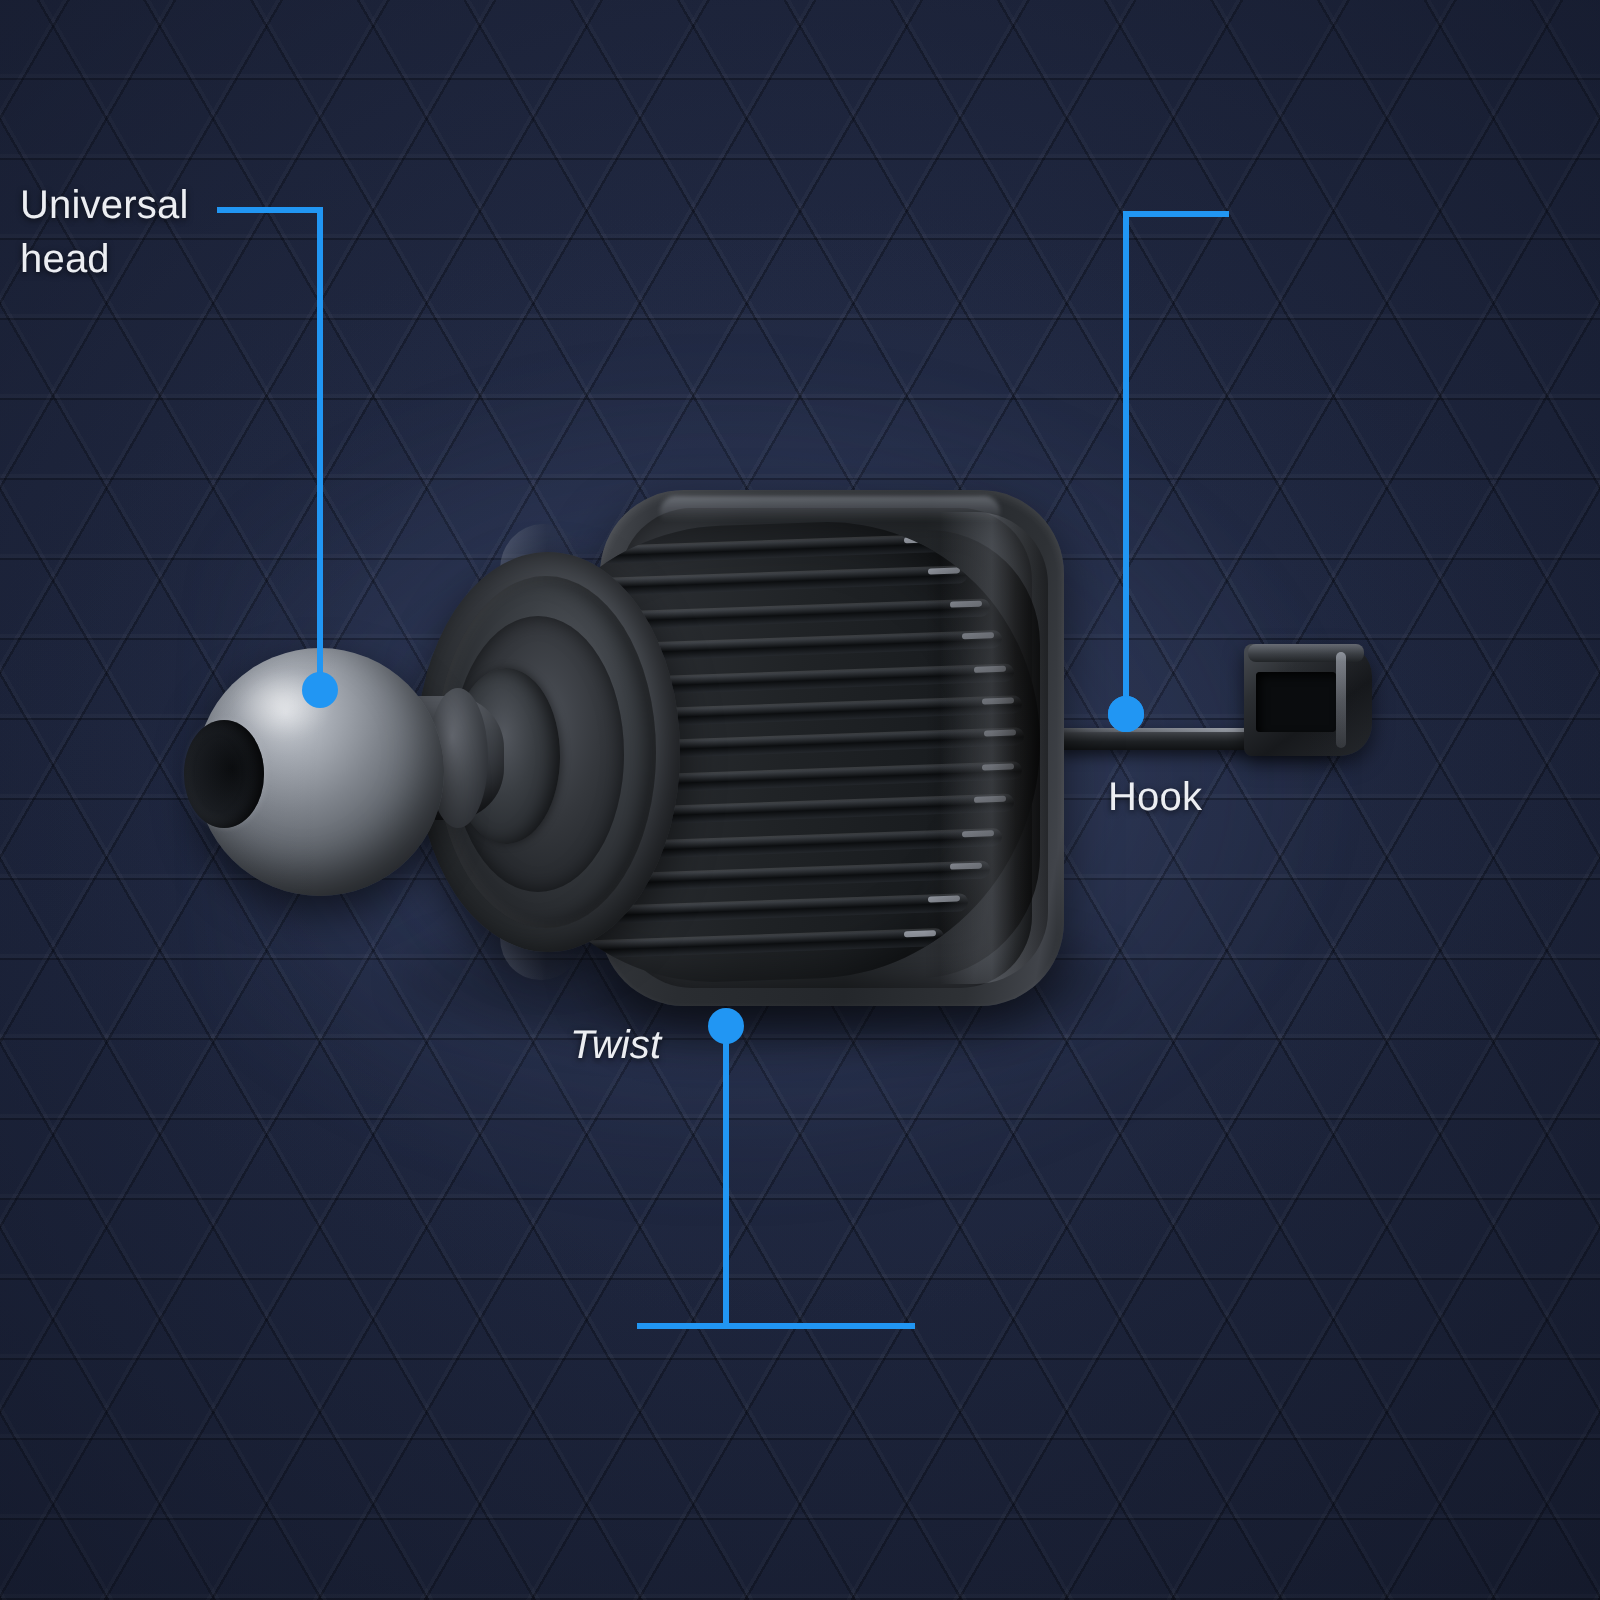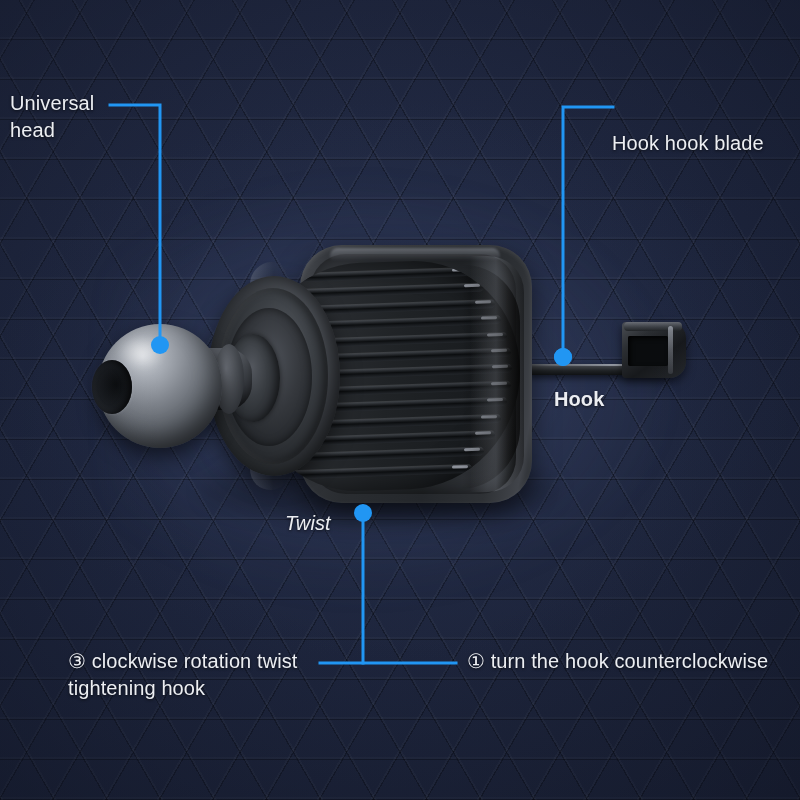--- a/index.html
+++ b/index.html
@@ -211,21 +211,21 @@
     color:#eceef2;
     font-size:20px;
     line-height:27px;
     white-space:pre-line;
     letter-spacing:0.1px;
     text-shadow:0 1px 3px rgba(0,0,0,0.65);
   }
   .lbl-universal{left:10px;top:90px;}
   .lbl-insert{left:612px;top:92px;}
   .lbl-hookblade{left:612px;top:130px;}
-  .lbl-hook{left:554px;top:386px;font-weight:bold;}
+  .lbl-hook{left:554px;top:386px;}
   .lbl-twist{left:285px;top:510px;font-style:italic;}
   .lbl-step3{left:68px;top:648px;}
   .lbl-step1{left:467px;top:648px;}
 </style>
 </head>
 <body>
 
 <div id="stage">
 
   <div class="bg-pattern"></div>
@@ -295,25 +295,21 @@
           <circle cx="563" cy="357" r="9" fill="#2196f3"></circle>
           <circle cx="563" cy="357" r="9" fill="#2196f3"></circle>
           <circle cx="363" cy="513" r="9" fill="#2196f3"></circle>
         </g>
     </svg>
 
     <div class="label lbl-universal">Universal
 head</div>
 
 
-    <div class="label lbl-hookblade">Hook hook blade</div>
 
     <div class="label lbl-hook">Hook</div>
 
     <div class="label lbl-twist">Twist</div>
 
-    <div class="label lbl-step3">③ clockwise rotation twist
-tightening hook</div>
-
-    <div class="label lbl-step1">① turn the hook counterclockwise</div>
+
   </div>
 
 </div>
 
 </body></html>

